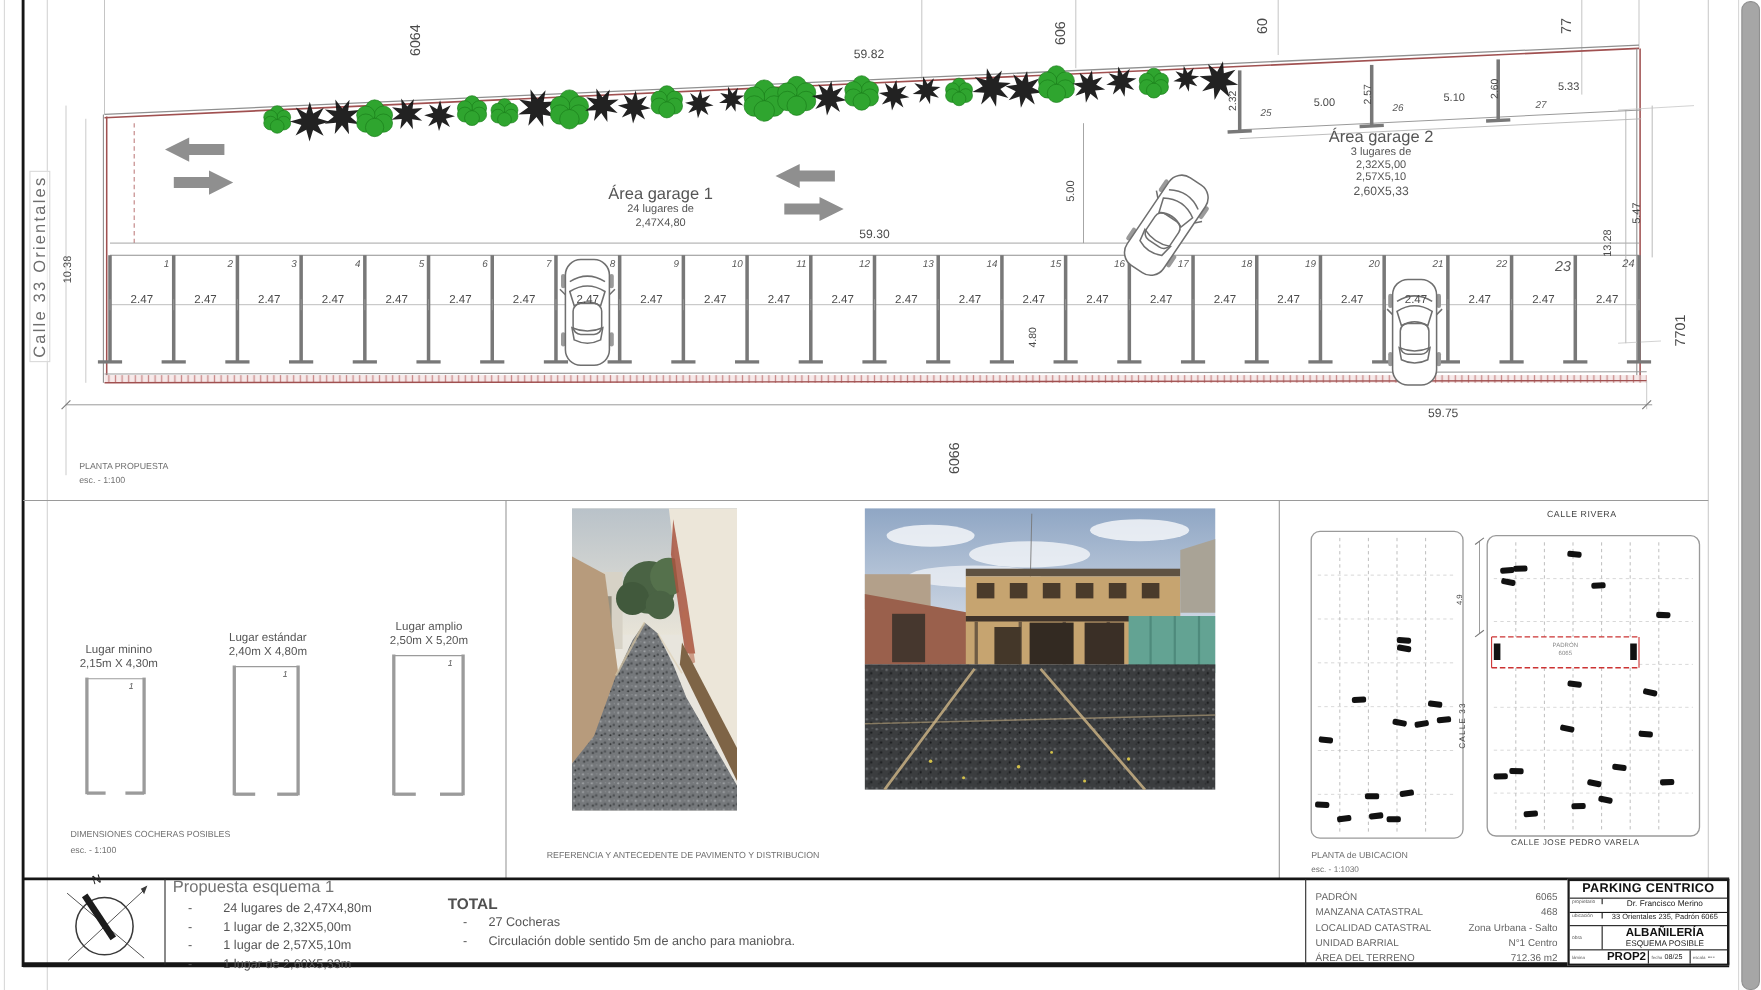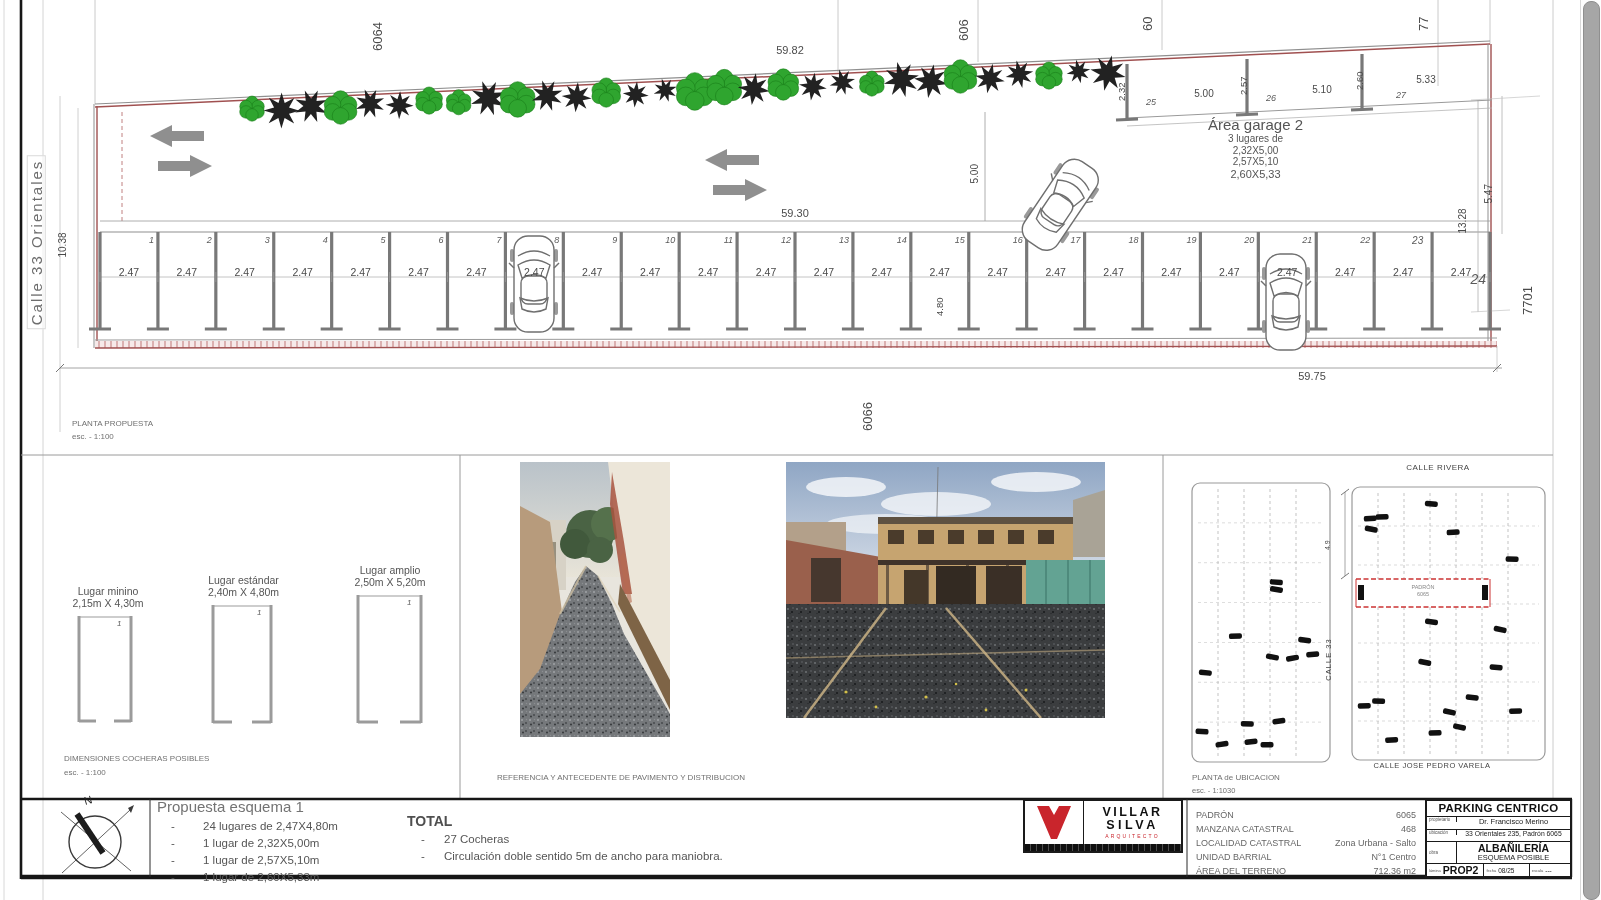--- a/index.html
+++ b/index.html
@@ -598,20 +598,25 @@
 <div class="lbl rot" style="left:1250px;top:84px;font-size:9.5px;">2.57</div>
 <div class="lbl ctr" style="left:1294px;top:84px;width:56px;font-size:10px;">5.10</div>
 <div class="lbl rot" style="left:1366px;top:79px;font-size:9.5px;">2.60</div>
 <div class="lbl ctr" style="left:1398px;top:74px;width:56px;font-size:10px;">5.33</div>
 <div class="lbl ital" style="left:1146px;top:97px;font-size:9px;">25</div>
 <div class="lbl ital" style="left:1266px;top:93px;font-size:9px;">26</div>
 <div class="lbl ital" style="left:1396px;top:90px;font-size:9px;">27</div>
 
 <div class="lbl rot boxed" style="left:46px;top:310px;font-size:15px;letter-spacing:2px;color:#6e6e6e;">Calle 33 Orientales</div>
 
+<div class="lbl ctr" style="left:528px;top:168px;width:145px;color:#555;">
+  <div style="font-size:15px;">Área garage 1</div>
+  <div style="font-size:10px;">24 lugares de</div>
+  <div style="font-size:10px;">2,47X4,80</div>
+</div>
 <div class="lbl ctr" style="left:1183px;top:116px;width:145px;color:#555;">
   <div style="font-size:15px;">Área garage 2</div>
   <div style="font-size:10px;">3 lugares de</div>
   <div style="font-size:10px;">2,32X5,00</div>
   <div style="font-size:10px;">2,57X5,10</div>
   <div style="font-size:11px;">2,60X5,33</div>
 </div>
 
 <div class="lbl cap" style="left:72px;top:419px;font-size:8px;">PLANTA PROPUESTA</div>
 <div class="lbl cap" style="left:72px;top:432px;font-size:8px;">esc. - 1:100</div>
@@ -658,35 +663,20 @@
       <div class="lbl" style="left:203px;top:871px;font-size:11.5px;color:#555;">1 lugar de 2,60X5,33m</div>
     </div>
 <div class="lbl" style="left:407px;top:813px;font-size:14px;font-weight:bold;color:#4f4f4f;">TOTAL</div>
 <div id="total-items">
       <div class="lbl" style="left:421px;top:833px;font-size:11.5px;color:#555;">-</div>
       <div class="lbl" style="left:444px;top:833px;font-size:11.5px;color:#555;">27 Cocheras</div>
       <div class="lbl" style="left:421px;top:850px;font-size:11.5px;color:#555;">-</div>
       <div class="lbl" style="left:444px;top:850px;font-size:11.5px;color:#555;">Circulación doble sentido 5m de ancho para maniobra.</div>
     </div>
 
-<div class="logobox">
-  <div class="logo-main">
-    <div class="logo-mark">
-      <svg width="40" height="36" viewBox="0 0 40 36">
-            <path d="M3,1 h12 l5,9 l5,-9 h12 l-14,33 h-6 Z" fill="#c9252c"></path>
-          </svg>
-    </div>
-    <div class="logo-text">
-      <div class="logo-l1">VILLAR</div>
-      <div class="logo-l2">SILVA</div>
-      <div class="logo-l3">ARQUITECTO</div>
-    </div>
-  </div>
-  <div class="logo-strip"></div>
-</div>
 
 <div id="cadastral">
       <div class="lbl" style="left:1196px;top:810px;font-size:9px;color:#666;">PADRÓN</div>
       <div class="lbl" style="left:1200px;top:810px;width:216px;font-size:9px;color:#666;text-align:right;">6065</div>
       <div class="lbl" style="left:1196px;top:824px;font-size:9px;color:#666;">MANZANA CATASTRAL</div>
       <div class="lbl" style="left:1200px;top:824px;width:216px;font-size:9px;color:#666;text-align:right;">468</div>
       <div class="lbl" style="left:1196px;top:838px;font-size:9px;color:#666;">LOCALIDAD CATASTRAL</div>
       <div class="lbl" style="left:1200px;top:838px;width:216px;font-size:9px;color:#666;text-align:right;">Zona Urbana - Salto</div>
       <div class="lbl" style="left:1196px;top:852px;font-size:9px;color:#666;">UNIDAD BARRIAL</div>
       <div class="lbl" style="left:1200px;top:852px;width:216px;font-size:9px;color:#666;text-align:right;">N°1 Centro</div>
@@ -705,21 +695,21 @@
     <div class="tb-val" style="font-size:6.8px;">33 Orientales 235, Padrón 6065</div>
   </div>
   <div class="tb-work">
     <div class="tb-lab">obra</div>
     <div class="tb-workv">
       <div class="tb-w1">ALBAÑILERÍA</div>
       <div class="tb-w2">ESQUEMA POSIBLE</div>
     </div>
   </div>
   <div class="tb-r5">
-    <div class="tb-c" style="flex:1.3;">
+    <div class="tb-c" style="flex:1.3;gap:18px;">
       <span class="tb-tiny">lámina</span>
       <span class="tb-sheet">PROP2</span>
     </div>
     <div class="tb-c" style="flex:1;">
       <span class="tb-tiny">fecha</span>
       <span class="tb-sm">08/25</span>
     </div>
     <div class="tb-c" style="flex:0.9;">
       <span class="tb-tiny">escala</span>
       <span class="tb-sm">---</span>
@@ -765,23 +755,23 @@
       <div class="lbl ital" style="left:1122.5px;top:235px;width:16px;font-size:9px;text-align:right;">18</div>
       <div class="lbl" style="left:1087.6px;top:266px;width:51.9px;font-size:10.5px;text-align:center;">2.47</div>
       <div class="lbl ital" style="left:1180.4px;top:235px;width:16px;font-size:9px;text-align:right;">19</div>
       <div class="lbl" style="left:1145.5px;top:266px;width:51.9px;font-size:10.5px;text-align:center;">2.47</div>
       <div class="lbl ital" style="left:1238.3px;top:235px;width:16px;font-size:9px;text-align:right;">20</div>
       <div class="lbl" style="left:1203.4px;top:266px;width:51.9px;font-size:10.5px;text-align:center;">2.47</div>
       <div class="lbl ital" style="left:1296.3px;top:235px;width:16px;font-size:9px;text-align:right;">21</div>
       <div class="lbl" style="left:1261.3px;top:266px;width:51.9px;font-size:10.5px;text-align:center;">2.47</div>
       <div class="lbl ital" style="left:1354.2px;top:235px;width:16px;font-size:9px;text-align:right;">22</div>
       <div class="lbl" style="left:1319.3px;top:266px;width:51.9px;font-size:10.5px;text-align:center;">2.47</div>
-      <div class="lbl ital" style="left:1412.1px;top:235px;width:16px;font-size:10px;">23</div>
+      <div class="lbl ital" style="left:1412.1px;top:235px;width:16px;font-size:13px;text-align:right;">23</div>
       <div class="lbl" style="left:1377.2px;top:266px;width:51.9px;font-size:10.5px;text-align:center;">2.47</div>
-      <div class="lbl ital" style="left:1470.0px;top:235px;width:16px;font-size:14px;text-align:right;margin-top:36px;">24</div>
+      <div class="lbl ital" style="left:1470.0px;top:235px;width:16px;font-size:10px;text-align:right;">24</div>
       <div class="lbl" style="left:1435.1px;top:266px;width:51.9px;font-size:10.5px;text-align:center;">2.47</div>
     </div>
 
 <div class="scroll-track">
   <div class="scroll-thumb"></div>
 </div>
 
 </div>
 
 </body></html>

